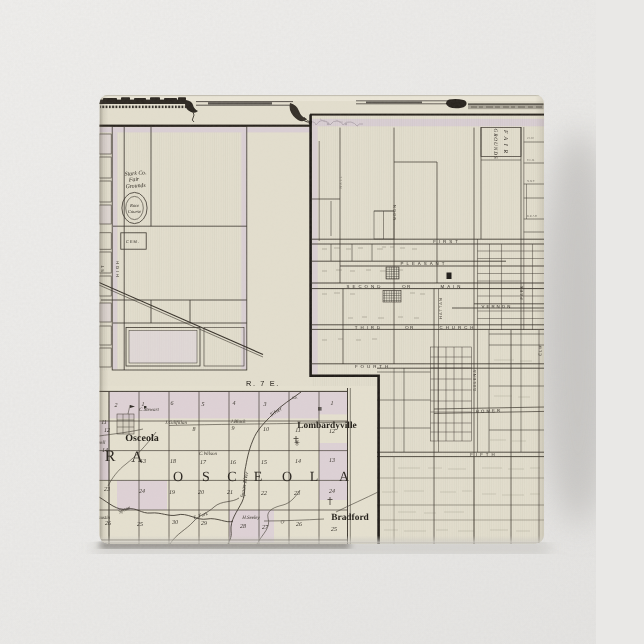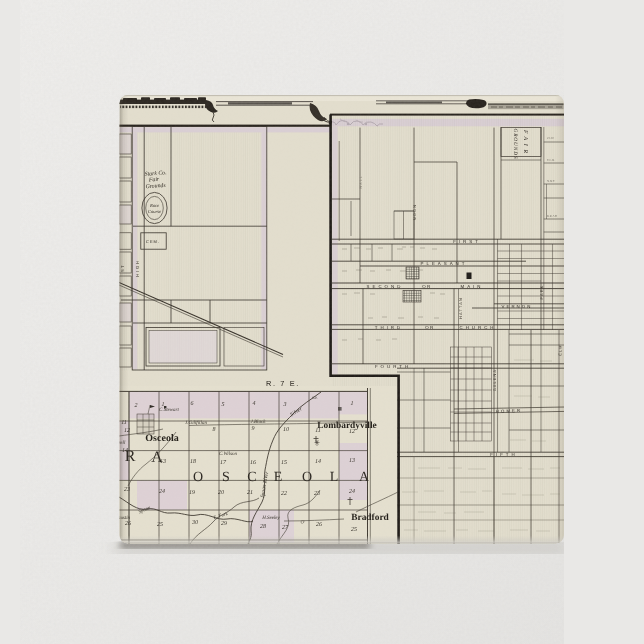--- a/index.html
+++ b/index.html
@@ -1,16 +1,16 @@
 <!DOCTYPE html>
 <html><head>
 <meta charset="utf-8">
 <style>
   html,body{margin:0;padding:0;background:#e9e8e6;-webkit-font-smoothing:antialiased;}
-  .stage{position:relative;width:544px;height:644px;overflow:hidden;font-family:"Liberation Serif",serif;padding-left:20px;}
+  .stage{position:relative;width:596px;height:644px;overflow:hidden;font-family:"Liberation Serif",serif;}
   svg{display:block;} svg text{text-rendering:geometricPrecision;}
 </style>
 </head>
 <body>
 <div class="stage">
 <svg width="644" height="644" viewBox="0 0 644 644">
 <defs>
   <clipPath id="btn">
           <rect x="99.5" y="95" width="444.5" height="448.5" rx="8.5" ry="8.5"></rect>
         </clipPath>

